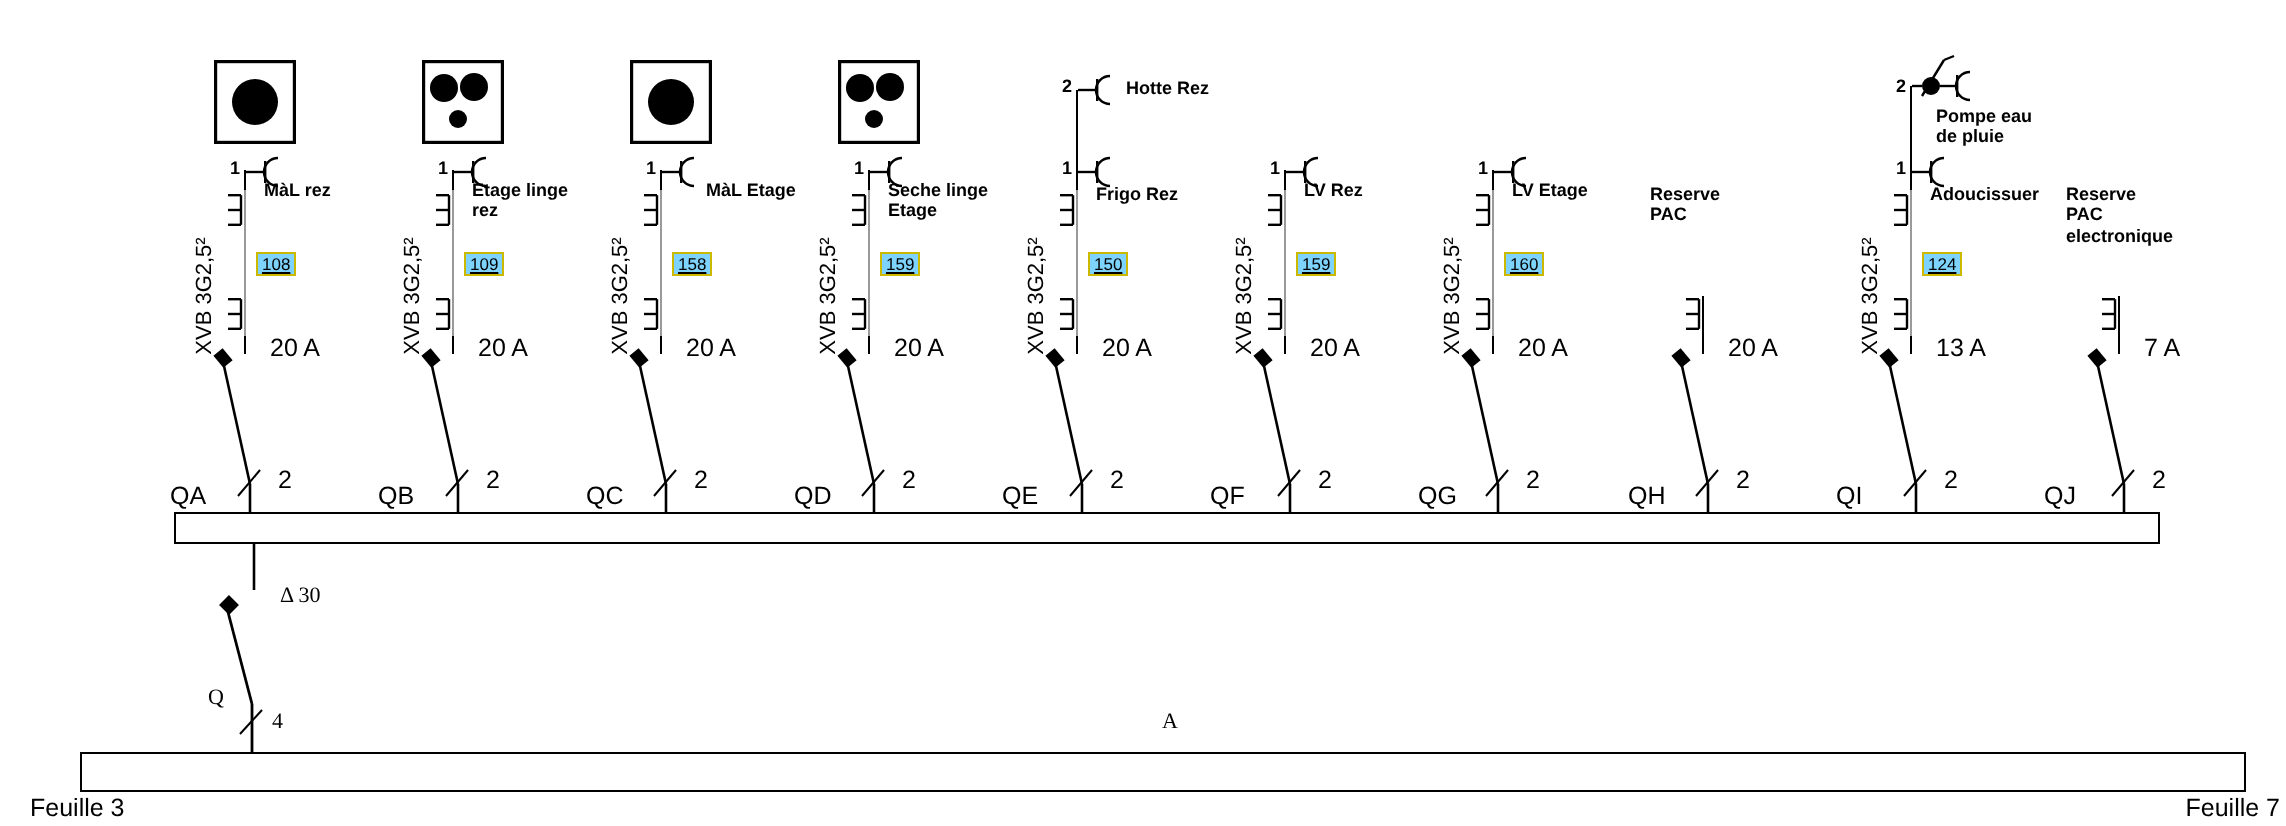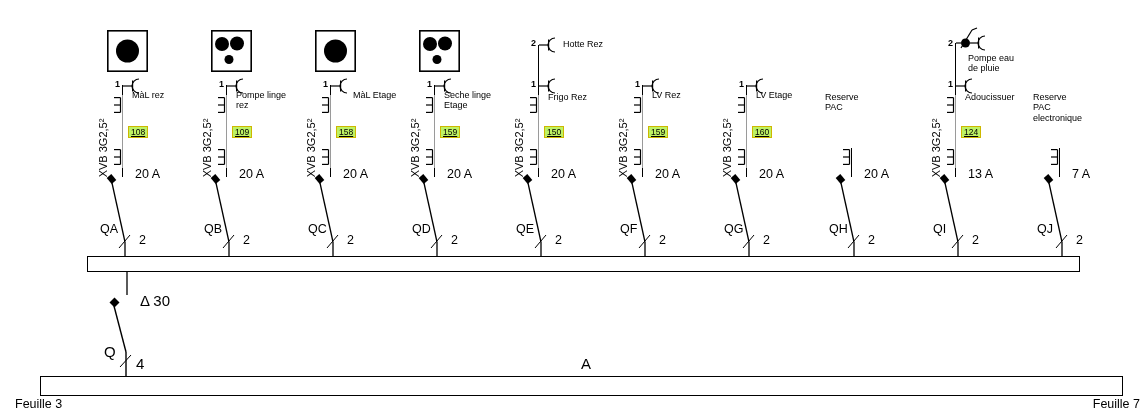--- a/index.html
+++ b/index.html
@@ -3,35 +3,35 @@
 <meta charset="utf-8">
 <style>
   html,body{margin:0;padding:0;background:#fff;}
   #stage{position:relative;width:1143px;height:413px;background:#fff;
          font-family:"Liberation Sans",sans-serif;color:#000;overflow:hidden;}
   .abs{position:absolute;}
   .branch{position:absolute;top:0;width:104px;height:262px;}
   .vline{position:absolute;left:39px;width:1.2px;background:#000;}
   .vgray{position:absolute;left:39px;width:1.2px;background:#9a9a9a;}
   .num{position:absolute;left:27px;width:10px;text-align:right;font-size:9px;font-weight:bold;}
-  .olabel{position:absolute;font-size:9px;line-height:1.15;}
-  .cnum{position:absolute;left:45px;top:126px;font-size:8.5px;background:#bef264;
+  .olabel{position:absolute;font-size:9px;line-height:1.15;font-weight:bold;}
+  .cnum{position:absolute;left:45px;top:126px;font-size:8.5px;background:#7dd3fc;
         border:1px solid #cdb800;padding:0 2px;text-decoration:underline;line-height:1.2;cursor:pointer;}
   .cable{position:absolute;left:-28px;top:142px;width:95px;text-align:center;
          font-size:11px;transform:rotate(-90deg);white-space:nowrap;}
   .amp{position:absolute;left:52px;top:167px;font-size:12.5px;}
-  .bid{position:absolute;left:2px;top:222px;font-size:12.5px;margin-left:15px;}
+  .bid{position:absolute;left:2px;top:241px;font-size:12.5px;}
   .poles{position:absolute;left:56px;top:233px;font-size:12.5px;}
   .brk{position:absolute;left:22px;top:172px;}
   .bracket{position:absolute;left:29px;}
   .appliance{position:absolute;left:24px;top:30px;}
   svg line, svg path, svg rect{stroke:#000;fill:none;}
   .busbar{position:absolute;border:1.3px solid #000;background:#fff;}
   .ftr{position:absolute;font-size:12.5px;}
-  .biglabel{position:absolute;font-size:15px;}
+  .biglabel{position:absolute;font-size:11px;font-family:Liberation Serif, serif;}
 </style>
 </head>
 <body>
 
 <div id="stage">
 
   <div class="branch" style="left:83px">
     <svg class="appliance" width="41" height="42" viewBox="0 0 41 42">
       <rect x="0.8" y="0.8" width="39.4" height="40.4" stroke-width="1.6"></rect>
       <circle cx="20.5" cy="21" r="11.5" stroke-width="1.6"></circle>
@@ -77,21 +77,21 @@
       <circle cx="11" cy="14" r="7" stroke-width="1.6"></circle>
         <circle cx="26" cy="13.5" r="7" stroke-width="1.6"></circle>
       <circle cx="18" cy="29.5" r="4.5" fill="#000" stroke="none"></circle>
     </svg>
     <div class="num" style="top:79px">1</div>
     <svg class="abs" style="left:40px;top:78px" width="24" height="18" viewBox="0 0 24 18">
       <line x1="0" y1="8" x2="9" y2="8" stroke-width="1.2"></line>
         <line x1="9.6" y1="2.5" x2="9.6" y2="13.5" stroke-width="1.2"></line>
       <path d="M16 1 A7 7 0 0 0 16 15" stroke-width="1.2"></path>
     </svg>
-    <div class="olabel" style="left:49px;top:90px;width:55px">Pompe linge rez</div>
+    <div class="olabel" style="left:49px;top:90px;width:55px">Etage linge rez</div>
     <div class="vline" style="top:85px;height:92px"></div>
     <div class="vgray" style="top:95px;height:73px"></div>
     <svg class="bracket" style="top:97px" width="10" height="16" viewBox="0 0 10 16">
       <line x1="8.5" y1="0.6" x2="8.5" y2="15.4" stroke-width="1.2"></line>
         <line x1="2" y1="0.6" x2="8.5" y2="0.6" stroke-width="1.2"></line>
       <line x1="2" y1="8" x2="8.5" y2="8" stroke-width="1.2"></line>
         <line x1="2" y1="15.4" x2="8.5" y2="15.4" stroke-width="1.2"></line>
     </svg>
     <svg class="bracket" style="top:149px" width="10" height="16" viewBox="0 0 10 16">
       <line x1="8.5" y1="0.6" x2="8.5" y2="15.4" stroke-width="1.2"></line>

